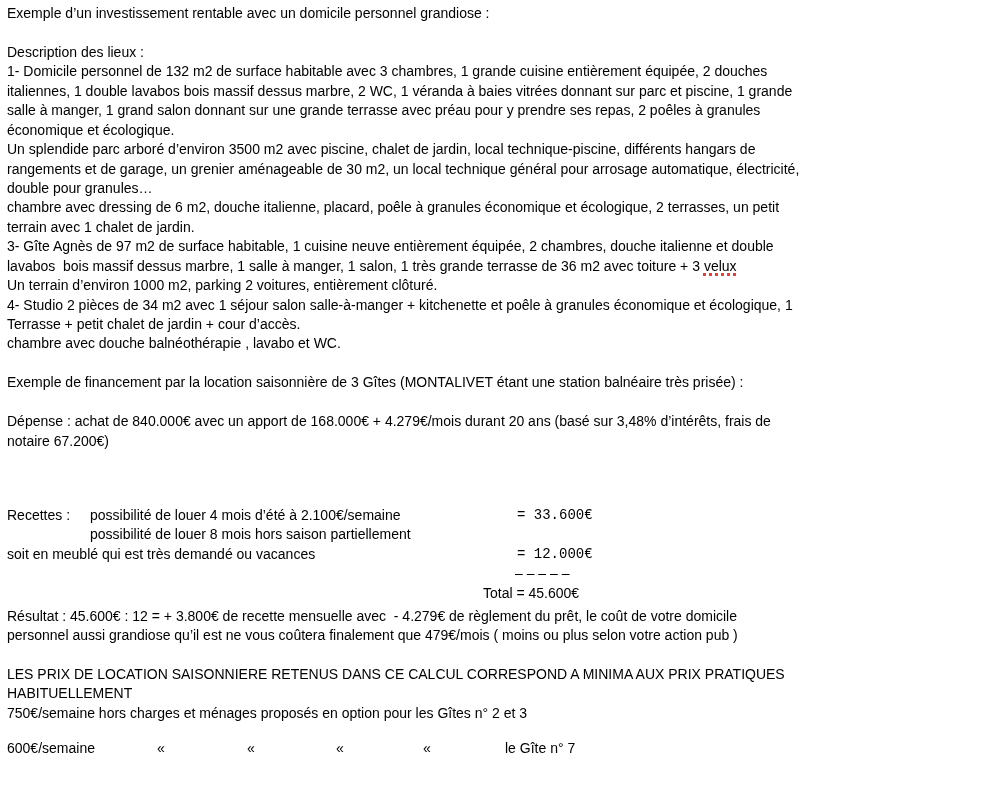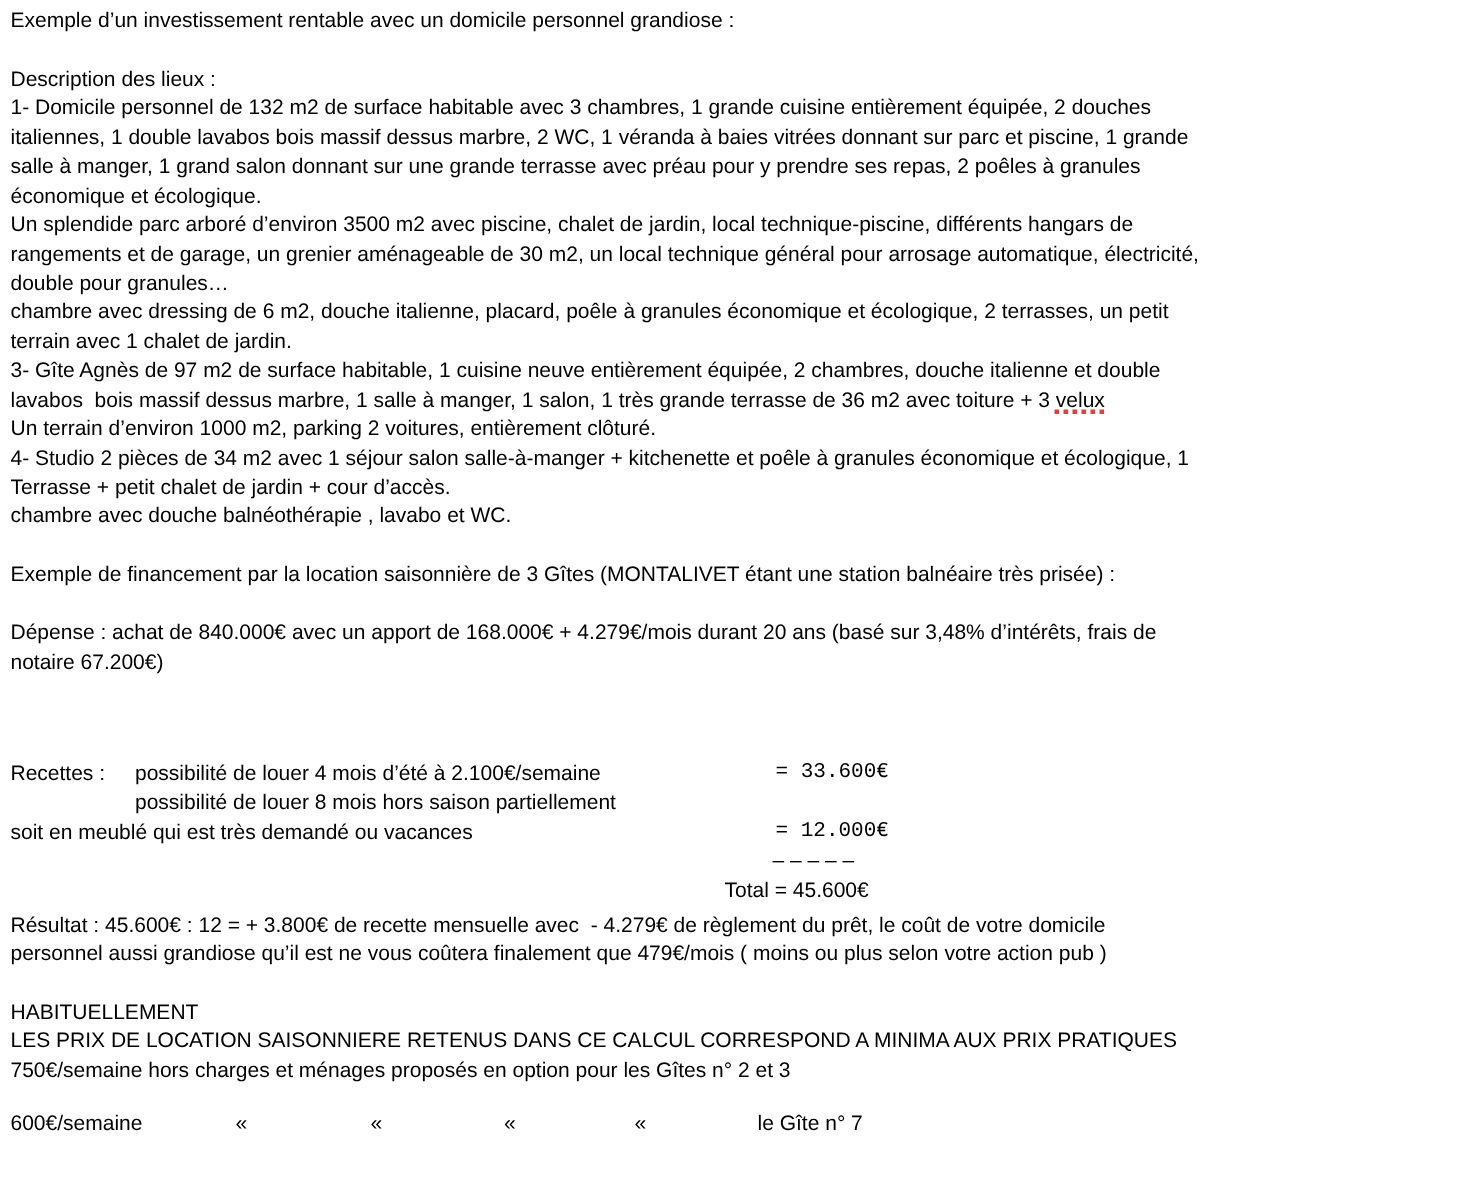--- a/index.html
+++ b/index.html
@@ -111,22 +111,22 @@
     <span class="x483">Total = 45.600€</span>
   </div>
 
   <div class="line"></div>
 
   <div class="line">Résultat : 45.600€ : 12 = + 3.800€ de recette mensuelle avec  - 4.279€ de règlement du prêt, le coût de votre domicile</div>
   <div class="line">personnel aussi grandiose qu’il est ne vous coûtera finalement que 479€/mois ( moins ou plus selon votre action pub )</div>
 
   <div class="line"></div>
 
+  <div class="line">LES PRIX DE LOCATION SAISONNIERE RETENUS DANS CE CALCUL CORRESPOND A MINIMA AUX PRIX PRATIQUES</div>
   <div class="line">HABITUELLEMENT</div>
-  <div class="line">LES PRIX DE LOCATION SAISONNIERE RETENUS DANS CE CALCUL CORRESPOND A MINIMA AUX PRIX PRATIQUES</div>
   <div class="line">750€/semaine hors charges et ménages proposés en option pour les Gîtes n° 2 et 3</div>
 
   <div class="line rel">
     <span class="x7">600€/semaine</span>
     <span class="x157">«</span>
     <span class="x247">«</span>
     <span class="x336">«</span>
     <span class="x423">«</span>
     <span class="x505">le Gîte n° 7</span>
   </div>

